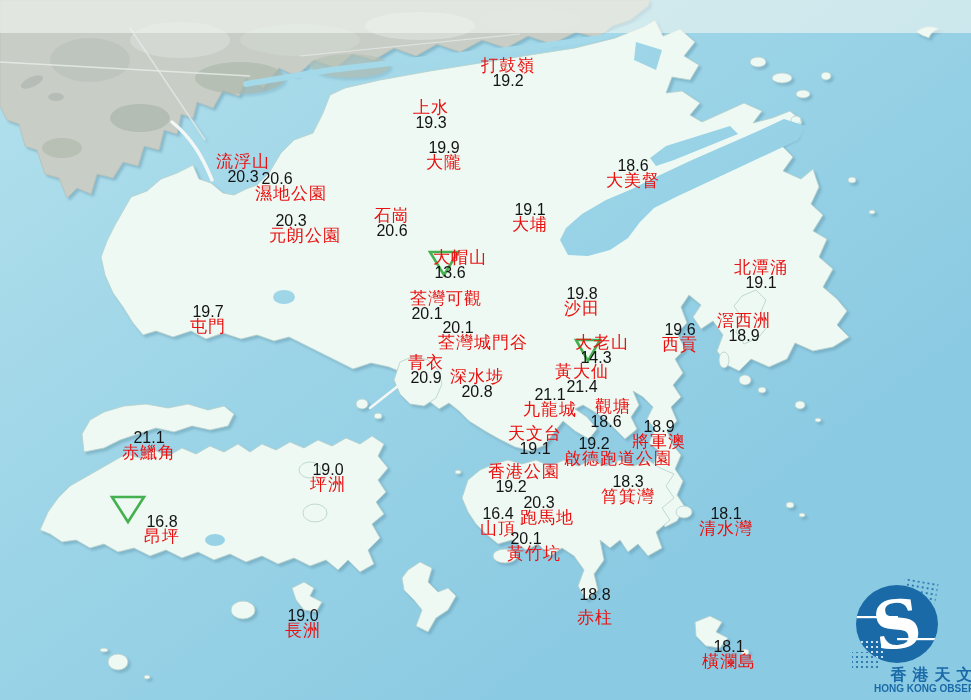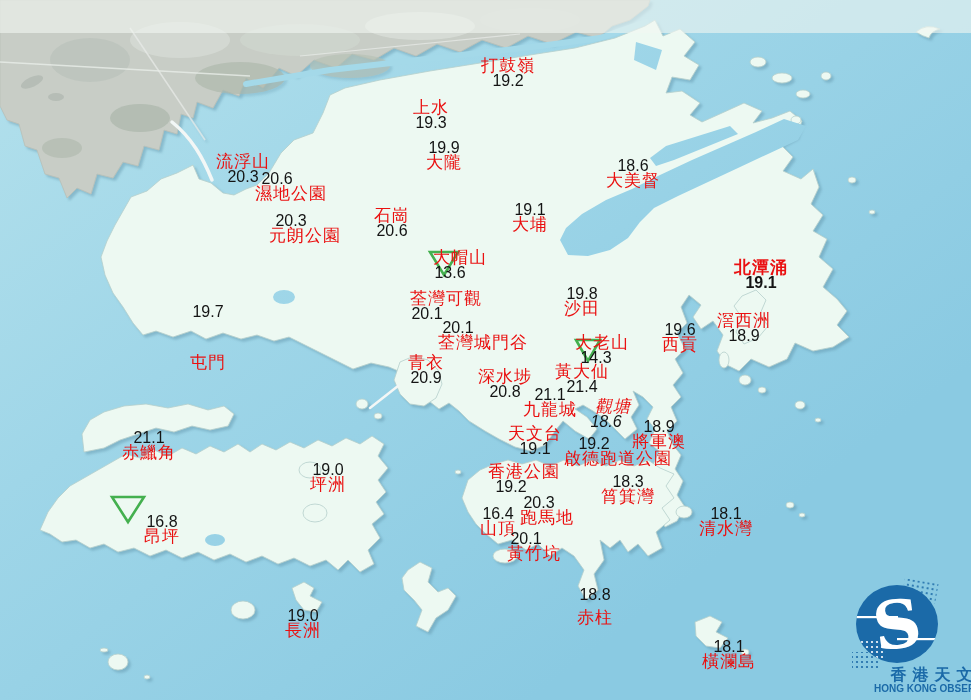--- a/index.html
+++ b/index.html
@@ -195,61 +195,61 @@
         <span class="s-val" style="transform: translateX(-10px);">13.6</span>
       </div>
       <div class="station" style="left: 582px; top: 266px; margin-top: 9px;">
         <span class="s-val">19.8</span>
         <span class="s-name">沙田</span>
       </div>
       <div class="station" style="left: 446px; top: 279px;">
         <span class="s-name">荃灣可觀</span>
         <span class="s-val" style="transform: translateX(-19px);">20.1</span>
       </div>
-      <div class="station" style="left: 208px; top: 293px; gap: 36px;">
+      <div class="station" style="left: 208px; top: 293px;">
         <span class="s-val">19.7</span>
         <span class="s-name">屯門</span>
       </div>
       <div class="station" style="left: 483px; top: 309px;">
         <span class="s-val" style="transform: translateX(-25px);">20.1</span>
         <span class="s-name">荃灣城門谷</span>
       </div>
-      <div class="station" style="left: 761px; top: 248px; font-weight: bold;">
+      <div class="station" style="left: 761px; top: 248px;">
         <span class="s-name">北潭涌</span>
         <span class="s-val">19.1</span>
       </div>
       <div class="station" style="left: 744px; top: 301px;">
         <span class="s-name">滘西洲</span>
         <span class="s-val">18.9</span>
       </div>
       <div class="station" style="left: 680px; top: 311px;">
         <span class="s-val">19.6</span>
         <span class="s-name">西貢</span>
       </div>
       <div class="station" style="left: 602px; top: 323px;">
         <span class="s-name">大老山</span>
         <span class="s-val" style="transform: translateX(-6px);">14.3</span>
       </div>
       <div class="station" style="left: 426px; top: 343px;">
         <span class="s-name">青衣</span>
         <span class="s-val">20.9</span>
       </div>
-      <div class="station" style="left: 477px; top: 357px; margin-left: 28px;">
+      <div class="station" style="left: 477px; top: 357px;">
         <span class="s-name">深水埗</span>
         <span class="s-val">20.8</span>
       </div>
       <div class="station" style="left: 582px; top: 352px;">
         <span class="s-name">黃大仙</span>
         <span class="s-val">21.4</span>
       </div>
       <div class="station" style="left: 550px; top: 376px;">
         <span class="s-val">21.1</span>
         <span class="s-name">九龍城</span>
       </div>
-      <div class="station" style="left: 613px; top: 387px; font-style: italic;">
+      <div class="station" style="left: 613px; top: 387px;">
         <span class="s-name">觀塘</span>
         <span class="s-val" style="transform: translateX(-7px);">18.6</span>
       </div>
       <div class="station" style="left: 535px; top: 414px;">
         <span class="s-name">天文台</span>
         <span class="s-val">19.1</span>
       </div>
       <div class="station" style="left: 659px; top: 408px;">
         <span class="s-val">18.9</span>
         <span class="s-name">將軍澳</span>

